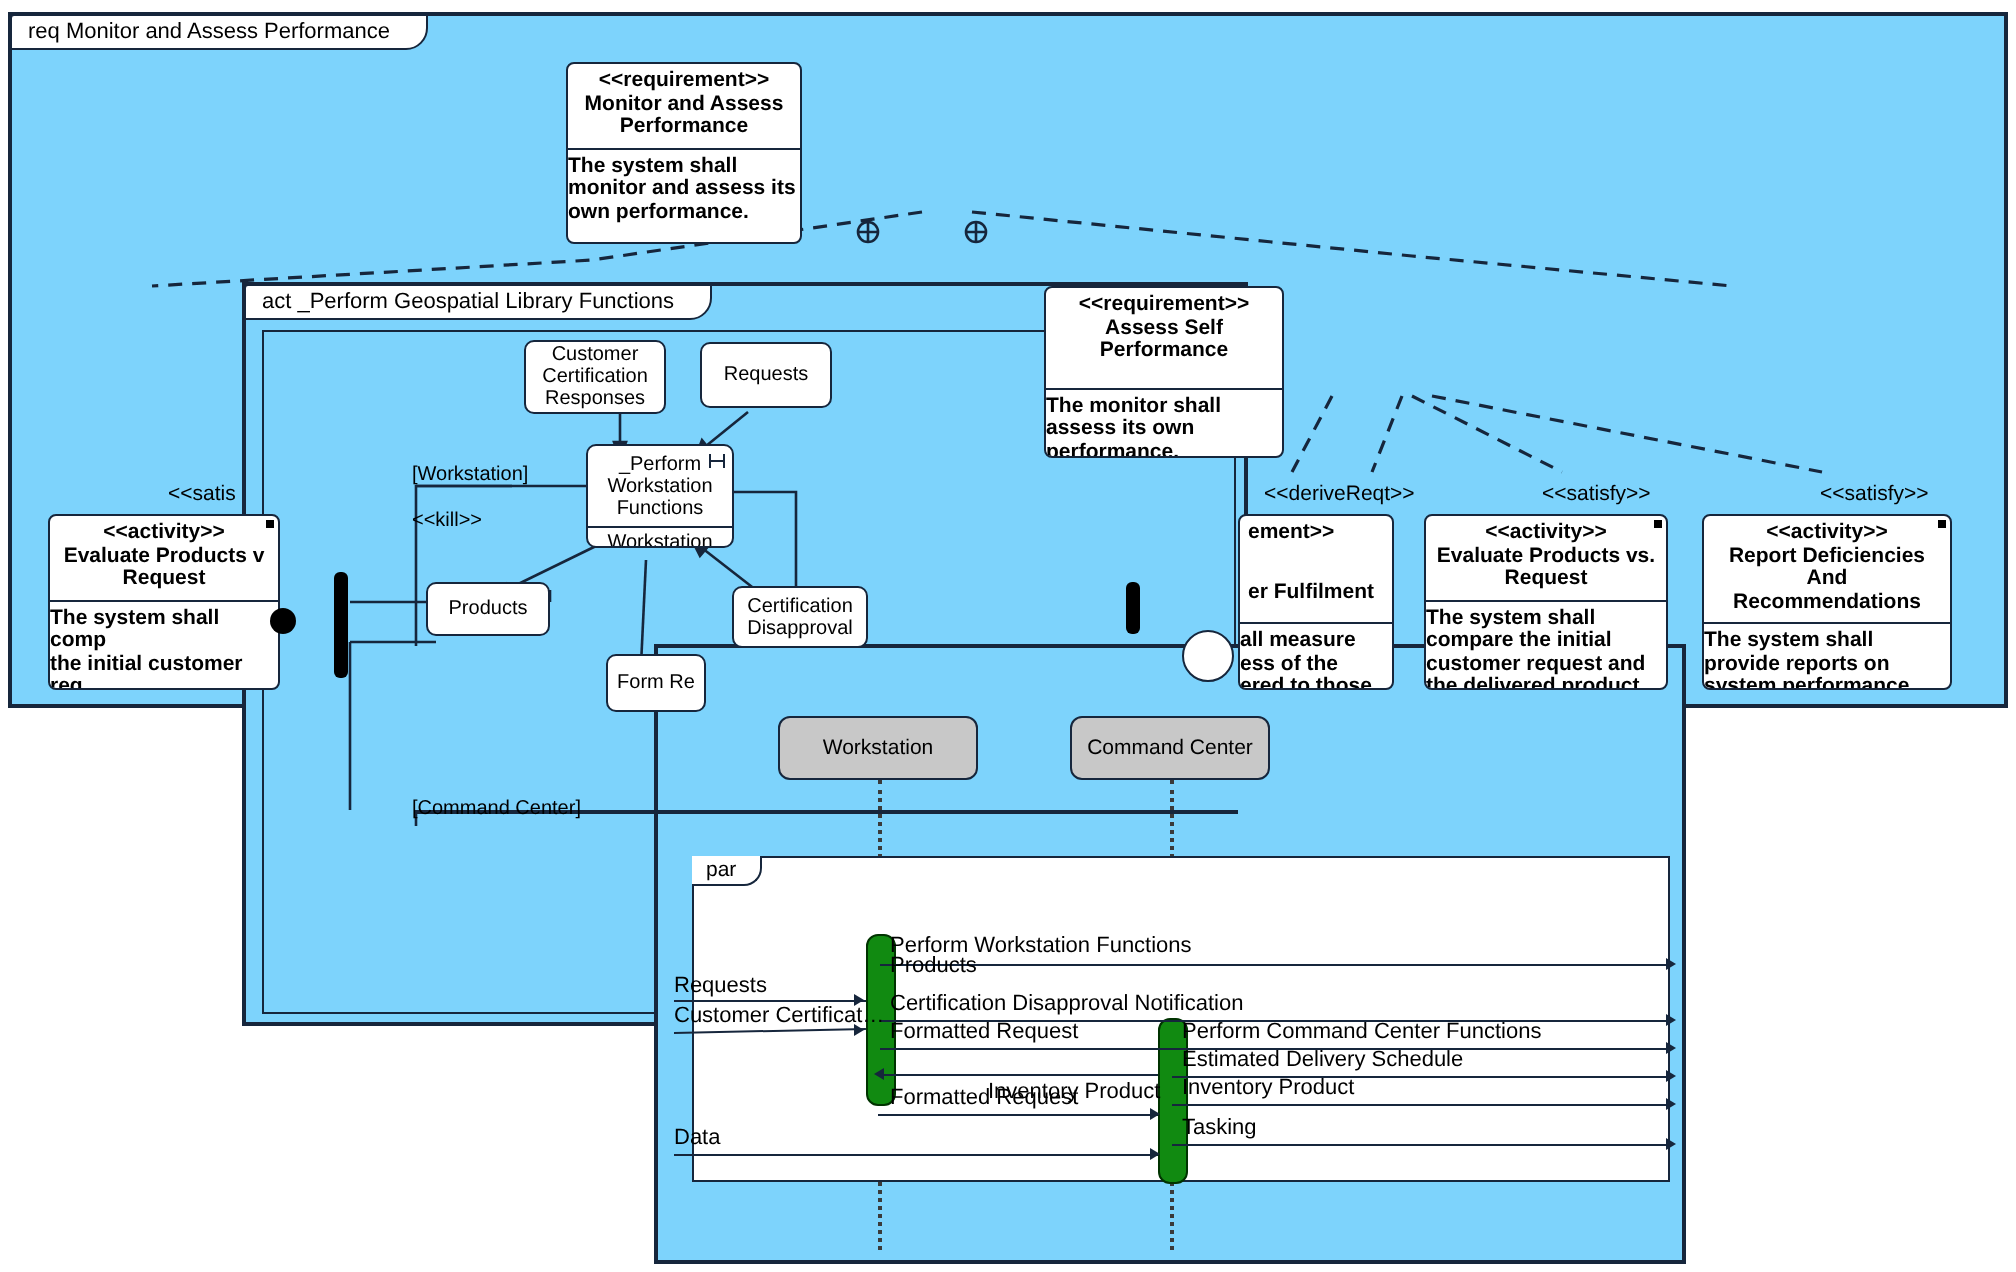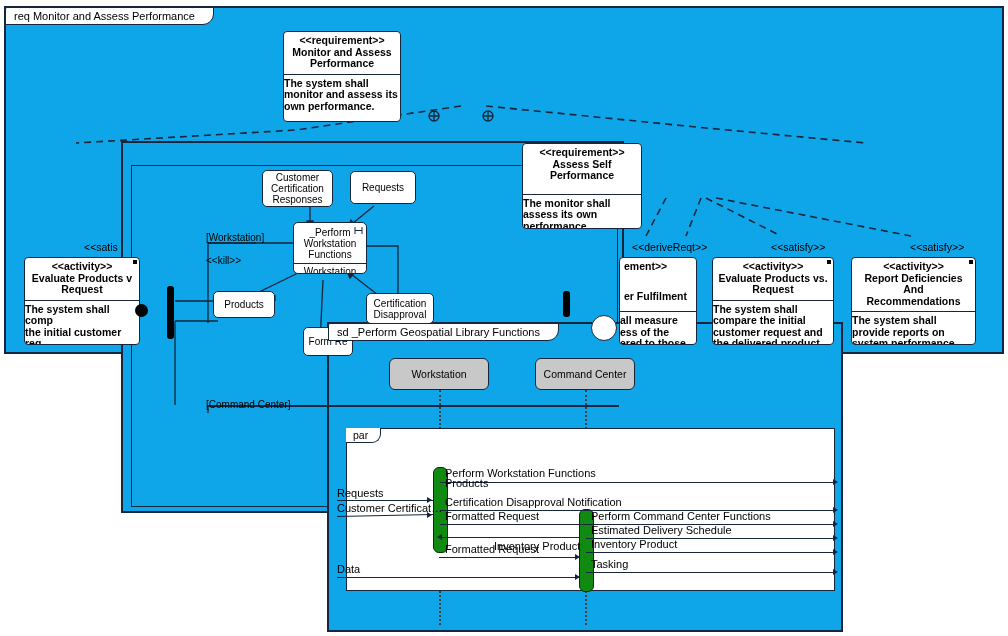--- a/index.html
+++ b/index.html
@@ -7,21 +7,21 @@
   body {
     width:1008px; height:636px;
     font-family:"Liberation Sans", sans-serif;
     background:#ffffff;
     overflow:hidden;
     position:relative;
   }
   .canvas { position:absolute; left:0; top:0; width:1008px; height:636px; }
 
   
-  .frame { position:absolute; background:#0ea5e9; border:2px solid #16263c; }
+  .frame { position:absolute; background:#7dd3fc; border:2px solid #16263c; }
   .frame-tab {
     position:absolute; left:-1px; top:-1px;
     background:#ffffff; border:1px solid #16263c;
     border-top-left-radius:2px;
     border-bottom-right-radius:11px;
     padding:2px 18px 2px 8px;
     font-size:11px; color:#000; white-space:nowrap;
     z-index:4;
   }
 
@@ -204,20 +204,21 @@
       <div class="body">The system shall provide reports on system performance deficiencies and any recommendations…</div>
     </div>
 
     <div class="stereo-label" style="left:78px; top:233px;">&lt;&lt;satis</div>
     <div class="stereo-label" style="left:626px; top:233px;">&lt;&lt;deriveReqt&gt;&gt;</div>
     <div class="stereo-label" style="left:765px; top:233px;">&lt;&lt;satisfy&gt;&gt;</div>
     <div class="stereo-label" style="left:904px; top:233px;">&lt;&lt;satisfy&gt;&gt;</div>
   </div>
 
   <div class="frame" id="frame-act">
+    <div class="frame-tab">act _Perform Geospatial Library Functions</div>
 
     <div style="position:absolute; left:8px; top:22px; width:487px; height:342px; border:1.5px solid #16263c;"></div>
 
     <div class="swimlane-line" style="left:84px; top:262px; width:412px; height:1.5px;"></div>
 
     <svg class="overlay" width="503" height="372">
       <g stroke="#16263c" stroke-width="1.3" fill="none">
 
         <path d="M 187 63 L 187 80"></path>
         <polygon points="187,86 184,78 190,78" fill="#16263c"></polygon>
@@ -281,21 +282,20 @@
     <div class="fork-bar" style="left:440px; top:148px; width:7px; height:26px;"></div>
 
     <div style="position:absolute; left:468px; top:172px; width:26px; height:26px; border:1.5px solid #16263c; border-radius:50%; background:#ffffff; z-index:3;"></div>
 
     <div class="lane-label" style="left:83px; top:89px;">[Workstation]</div>
     <div class="lane-label" style="left:83px; top:112px;text-align:center;">&lt;&lt;kill&gt;&gt;</div>
     <div class="lane-label" style="left:83px; top:256px;">[Command Center]</div>
   </div>
 
   <div class="frame" id="frame-sd">
-    <div class="frame-tab">sd _Perform Geospatial Library Functions</div>
 
     <div class="lifeline-head" style="left:60px; top:34px; width:100px; height:32px;">
       <span>Workstation</span>
     </div>
     <div class="lifeline-head" style="left:206px; top:34px; width:100px; height:32px;">
       <span>Command Center</span>
     </div>
 
     <div class="lifeline-dash" style="left:110px; top:66px; height:235px;"></div>
     <div class="lifeline-dash" style="left:256px; top:66px; height:235px;"></div>

